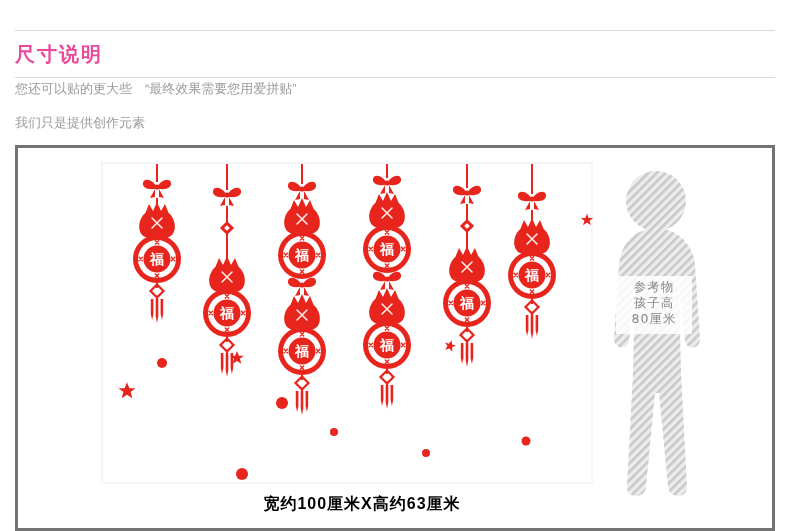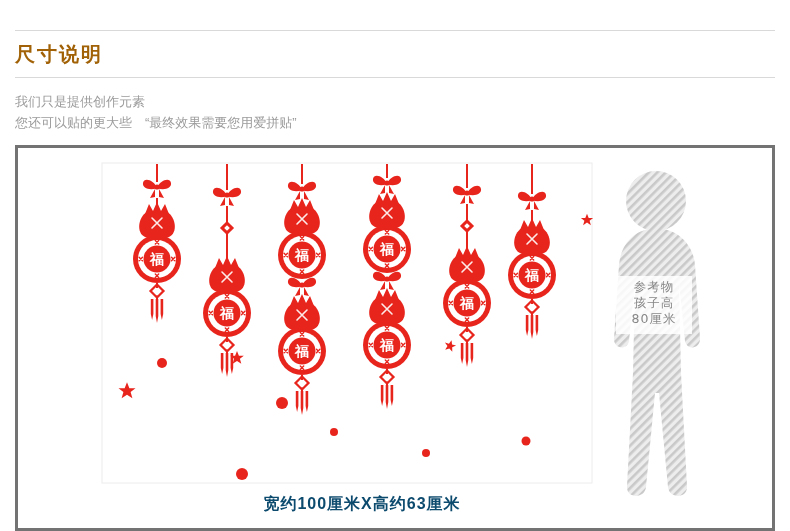--- a/index.html
+++ b/index.html
@@ -9,33 +9,33 @@
   }
   html,body{margin:0;padding:0}
   body{
     width:790px;height:531px;background:#fff;overflow:hidden;
     font-family:"Liberation Sans","DejaVu Sans",sans-serif;color:#333;
   }
   .wrap{padding:0 15px}
   .rule{border:none;border-top:1px solid #d9d9d9;margin:0}
   .top-rule{margin-top:30px}
   .title{
-    font-size:20px;font-weight:bold;color:#a16207;margin:0;
+    font-size:20px;font-weight:bold;color:#ec4899;margin:0;
     padding:10px 0 9px;letter-spacing:2px;
   }
   .sub{margin:0;font-size:13px;color:#9b9b9b;line-height:21px}
   .sub.first{margin-top:13px}
   .board{
     position:relative;margin-top:12px;border:3px solid #737373;
     height:380px;background:#fff;
   }
   .board svg{display:block}
   .size-label{
     position:absolute;left:0;bottom:13px;width:688px;text-align:center;
-    font-size:16px;font-weight:bold;color:#0c4a6e;letter-spacing:1px;
+    font-size:16px;font-weight:bold;color:#000000;letter-spacing:1px;
   }
   
   .rf{fill:var(--red)}
   .rs{stroke:var(--red);fill:none}
   .sw2{stroke-width:2}
   .xmark{stroke:var(--red);stroke-width:1.4;stroke-linecap:round;fill:none}
   .wline{stroke:#fff;stroke-width:1.6;stroke-linecap:round;fill:none;opacity:.9}
   .fu-text{
     fill:#fff;font-size:14px;font-weight:bold;text-anchor:middle;
     font-family:"DejaVu Sans","Liberation Sans",sans-serif;
@@ -49,22 +49,22 @@
 </style>
 </head>
 <body>
 
 <div class="wrap">
 
   <hr class="rule top-rule">
   <h2 class="title">尺寸说明</h2>
   <hr class="rule">
 
+  <p class="sub">您还可以贴的更大些　“最终效果需要您用爱拼贴”</p>
   <p class="sub first">我们只是提供创作元素</p>
-  <p class="sub">您还可以贴的更大些　“最终效果需要您用爱拼贴”</p>
 
   <div class="board">
 
     <svg width="758" height="378" viewBox="0 0 758 378">
 
       <defs>
         <pattern id="hatch" width="6" height="6" patternUnits="userSpaceOnUse" patternTransform="rotate(45)">
           <rect class="hbg" width="6" height="6"></rect>
           <rect class="hstripe" width="2.6" height="6"></rect>
         </pattern>

